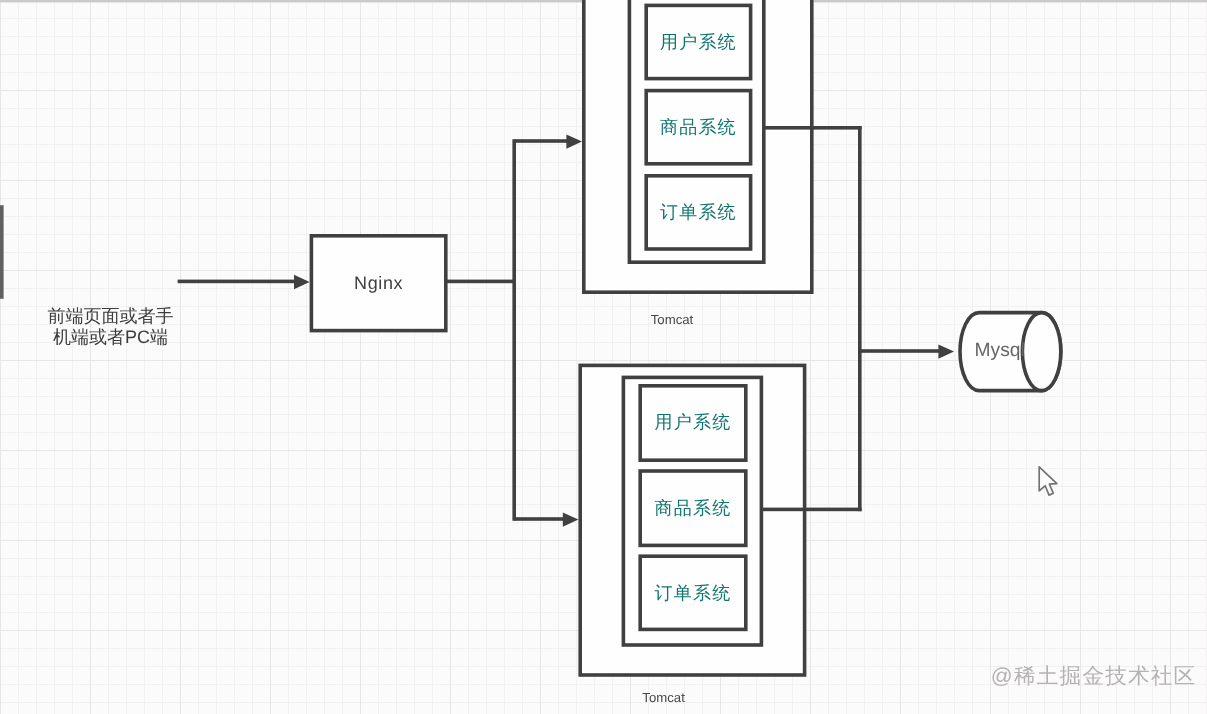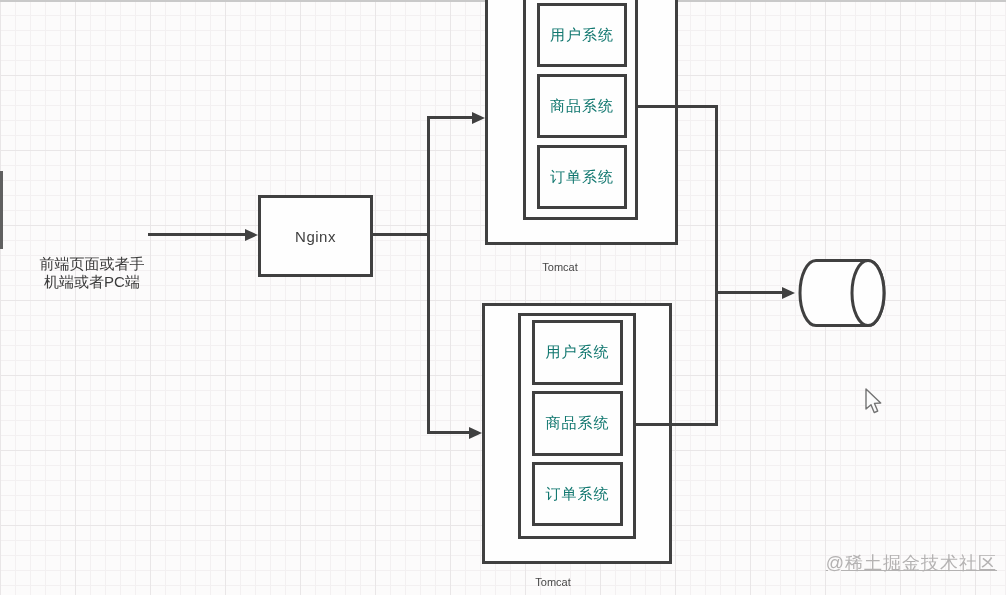--- a/index.html
+++ b/index.html
@@ -45,21 +45,21 @@
     text-align:center;font-size:15px;line-height:18px;color:#3c3c3c;margin-top:40px;
   }
   .nginx-label{font-size:15px;letter-spacing:0.5px;}
   .mysql-label{
     position:absolute;left:795px;top:259px;width:76px;height:67px;
     display:flex;align-items:center;justify-content:center;
     font-size:16px;color:#666;
   }
   .watermark{
     position:absolute;right:9px;top:551px;
-    font-size:18px;letter-spacing:1px;color:#b4b2b2;text-decoration:underline;
+    font-size:18px;letter-spacing:1px;color:#b4b2b2;
   }
   .top-edge{position:absolute;left:0;top:0;width:1006px;height:2px;background:#c9c9c9;}
   .left-edge{position:absolute;left:0;top:171px;width:3px;height:78px;background:#606060;}
 </style>
 </head>
 <body>
 
 <div class="canvas">
 
   <div class="top-edge"></div>
@@ -113,20 +113,21 @@
   <div class="hline" style="left:637px;top:105px;width:81px;"></div>
   <div class="hline" style="left:635px;top:423px;width:83px;"></div>
   <div class="vline" style="left:715px;top:105px;height:321px;"></div>
   <div class="hline" style="left:715px;top:291px;width:68px;"></div>
   <div class="ah" style="left:782px;top:286.5px;"></div>
 
   <svg class="abs" style="left:795px;top:258px;" width="93" height="71" viewBox="0 0 93 71">
     <path d="M21,2.5 L73,2.5 A16,32.5 0 0 1 73,67.5 L21,67.5 A16,32.5 0 0 1 21,2.5 Z" fill="#fefefe" stroke="#404040" stroke-width="3"></path>
     <ellipse cx="73" cy="35" rx="16" ry="32.5" fill="#fefefe" stroke="#404040" stroke-width="3"></ellipse>
   </svg>
+  <div class="mysql-label">Mysql</div>
 
   <svg class="abs" style="left:864px;top:388px;" width="20" height="28" viewBox="0 0 20 28">
     <path d="M2,1 L2,21 L7,16.8 L10.2,24.6 L13.7,23 L10.5,15.4 L16.7,15 Z" fill="#fbfbfb" stroke="#737373" stroke-width="1.4" stroke-linejoin="round"></path>
   </svg>
 
   <div class="watermark">@稀土掘金技术社区</div>
 
 </div>
 
 </body></html>

